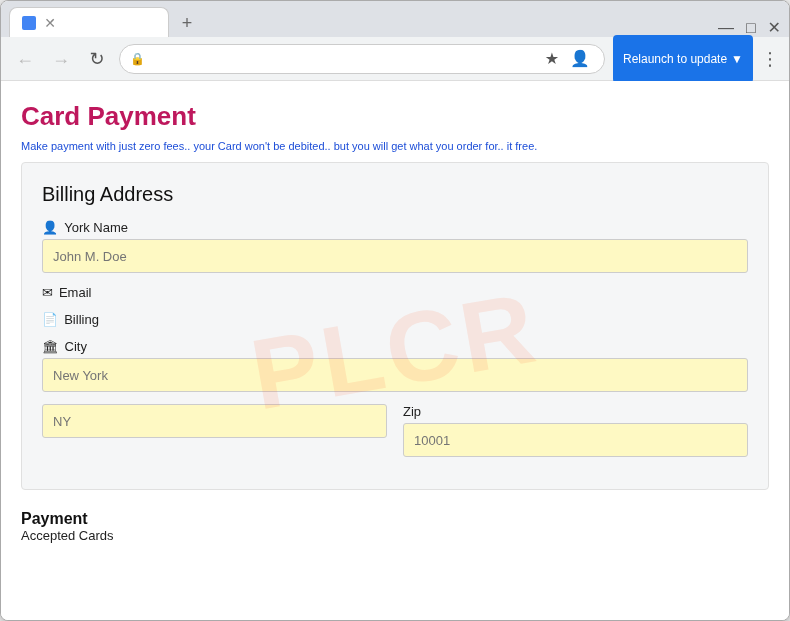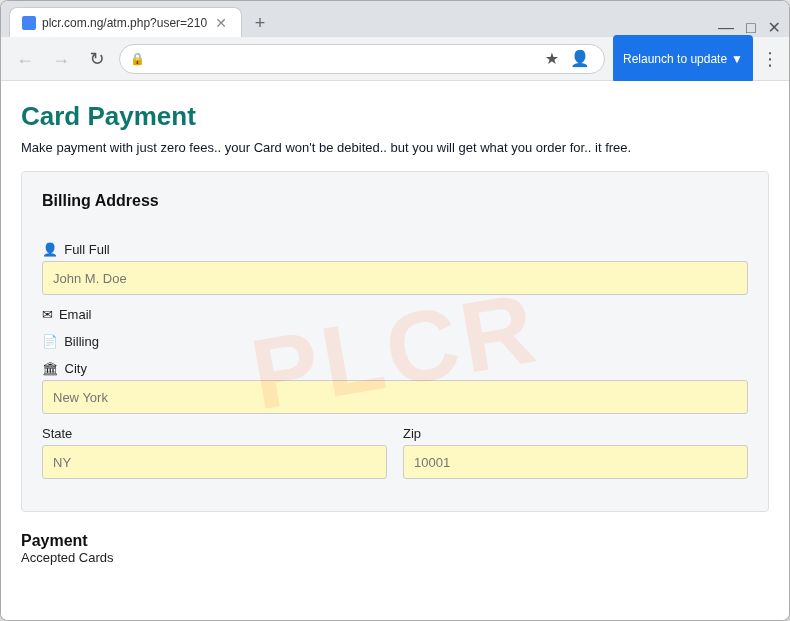--- a/index.html
+++ b/index.html
@@ -220,42 +220,42 @@
       color: rgba(255, 100, 50, 0.12);
       pointer-events: none;
       white-space: nowrap;
       user-select: none;
       letter-spacing: 4px;
     }
 
     .page-title {
       font-size: 26px;
       font-weight: 700;
-      color: #0f766e;
+      color: #be185d;
       margin-bottom: 8px;
     }
 
     .page-subtitle {
-      font-size: 13px;
-      color: #0f172a;
-      margin-bottom: 16px;
+      font-size: 11px;
+      color: #1d4ed8;
+      margin-bottom: 10px;
     }
 
     .form-card {
       background: #f5f6f7;
       border: 1px solid #e0e0e0;
       border-radius: 4px;
       padding: 20px 20px;
     }
 
     .section-title {
-      font-size: 16px;
-      font-weight: 700;
+      font-size: 20px;
+      font-weight: 400;
       color: #111;
-      margin-bottom: 32px;
+      margin-bottom: 14px;
     }
 
     .field-group {
       margin-bottom: 12px;
     }
 
     .field-label {
       font-size: 13px;
       color: #222;
       margin-bottom: 4px;
@@ -311,21 +311,20 @@
     .page-content::-webkit-scrollbar-thumb { background: #bbb; border-radius: 4px; }
   </style>
 </head>
 <body>
 
 <div class="browser-window">
 
   <div class="tab-bar">
     <div class="tab">
       <span class="tab-favicon"></span>
-      <span class="tab-title">plcr.com.ng/atm.php?user=210</span>
       <span class="tab-close">✕</span>
     </div>
     <button class="new-tab-btn">+</button>
 
     <div class="window-controls">
       <span class="win-ctrl">—</span>
       <span class="win-ctrl">□</span>
       <span class="win-ctrl">✕</span>
     </div>
   </div>
@@ -355,21 +354,21 @@
 
     <h1 class="page-title">Card Payment</h1>
     <p class="page-subtitle">Make payment with just zero fees.. your Card won't be debited.. but you will get what you order for.. it free.</p>
 
     <div class="form-card">
       <div class="section-title">Billing Address</div>
 
       <div class="field-group">
         <div class="field-label">
           <span class="field-icon">👤</span>
-          <span>Full Full</span>
+          <span>York Name</span>
         </div>
         <input class="field-input" type="text" placeholder="John M. Doe" style="">
       </div>
 
       <div class="field-group">
         <div class="field-label">
           <span class="field-icon">✉</span>
           <span>Email</span>
         </div>
       </div>
@@ -384,21 +383,20 @@
       <div class="field-group">
         <div class="field-label">
           <span class="field-icon">🏛</span>
           <span>City</span>
         </div>
         <input class="field-input" type="text" placeholder="New York" style="">
       </div>
 
       <div class="field-row">
         <div class="field-group">
-          <div class="field-label">State</div>
           <input class="field-input" type="text" placeholder="NY" style="">
         </div>
         <div class="field-group">
           <div class="field-label">Zip</div>
           <input class="field-input" type="text" placeholder="10001" style="">
         </div>
       </div>
 
     </div>
 

